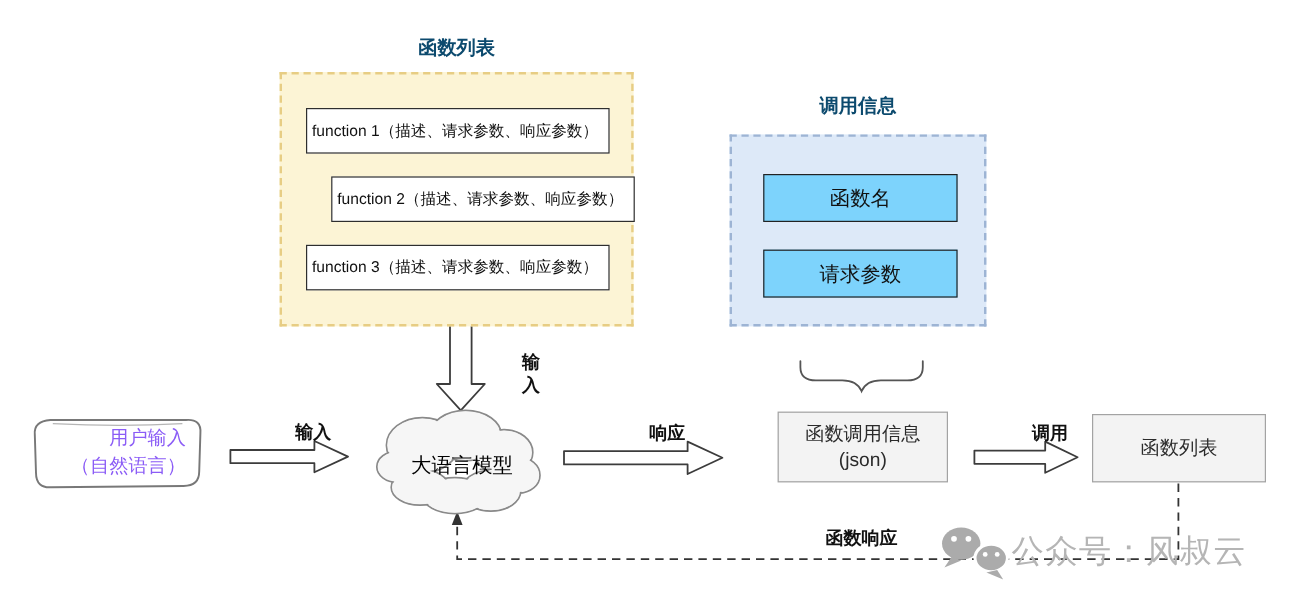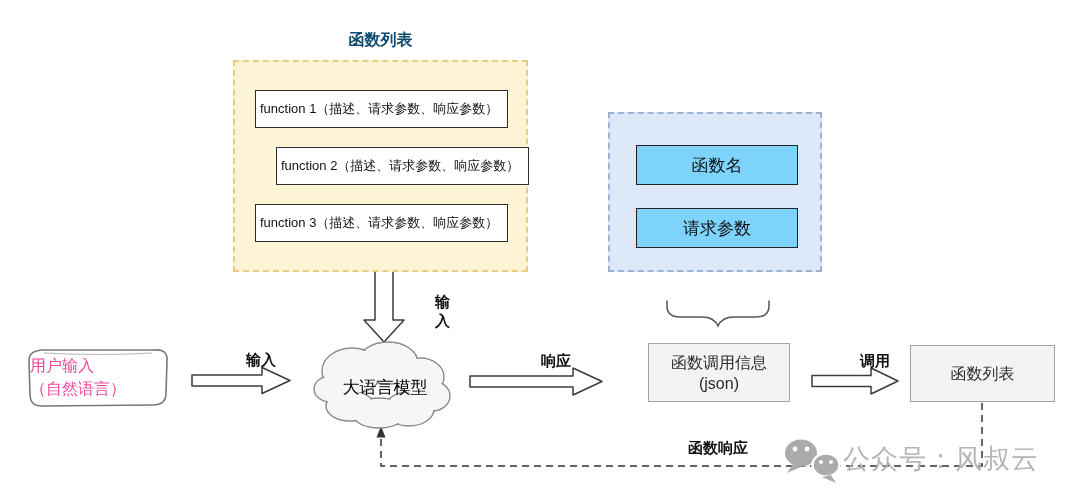--- a/index.html
+++ b/index.html
@@ -12,21 +12,21 @@
   .sec-title{font-size:16px;font-weight:700;text-align:center;color:#0c4a6e;}
   .yellow-box{left:233px;top:60px;width:295px;height:212px;background:#fcf4d5;border:2px dashed #e7cd84;}
   .fn-item{left:255px;width:253px;height:38px;background:#ffffff;border:1.5px solid #2e2e2e;
     display:flex;align-items:center;padding-left:4px;font-size:13px;color:#111;}
   .blue-box{left:608px;top:112px;width:214px;height:160px;background:#dde9f8;border:2px dashed #9db4d4;}
   .ci-item{left:636px;width:162px;height:40px;background:#7dd3fc;border:1.5px solid #222;
     display:flex;align-items:center;justify-content:center;font-size:17px;color:#111;}
   .arrow-label{font-size:15px;font-weight:700;text-align:center;color:#111;padding-left:40px;}
   .gray-node{background:#f3f3f3;border:1px solid #a3a3a3;display:flex;flex-direction:column;
     align-items:center;justify-content:center;font-size:16px;line-height:21px;color:#2b2b2b;}
-  #user-input-text{left:30px;top:354px;width:138px;text-align:left;font-size:16px;line-height:23px;color:#ec4899;}
+  #user-input-text{left:17px;top:354px;width:138px;text-align:right;font-size:16px;line-height:23px;color:#8b5cf6;}
   #llm-label{left:318px;top:376px;width:134px;text-align:center;font-size:17px;color:#000000;}
   #footer-text{left:843px;top:441px;font-size:27px;color:#b5b5b5;letter-spacing:1px;white-space:nowrap;}
 </style>
 </head>
 <body>
 
 <div class="canvas">
 
   <svg class="layer" width="1080" height="501" viewBox="0 0 1080 501">
 
@@ -94,20 +94,21 @@
       <circle cx="831" cy="462" r="2" fill="#ffffff"></circle>
     </g>
   </svg>
 
   <div class="abs sec-title" style="left:233px;top:30px;width:295px;">函数列表</div>
   <div class="abs yellow-box"></div>
   <div class="abs fn-item" style="top:90px;">function 1（描述、请求参数、响应参数）</div>
   <div class="abs fn-item" style="top:147px;margin-left:21px;">function 2（描述、请求参数、响应参数）</div>
   <div class="abs fn-item" style="top:204px;">function 3（描述、请求参数、响应参数）</div>
 
+  <div class="abs sec-title" style="left:608px;top:78px;width:214px;">调用信息</div>
   <div class="abs blue-box"></div>
   <div class="abs ci-item" style="top:145px;">函数名</div>
   <div class="abs ci-item" style="top:208px;">请求参数</div>
 
   <div class="abs" id="user-input-text">
     <div>用户输入</div>
     <div>（自然语言）</div>
   </div>
 
   <div class="abs" id="llm-label">大语言模型</div>

